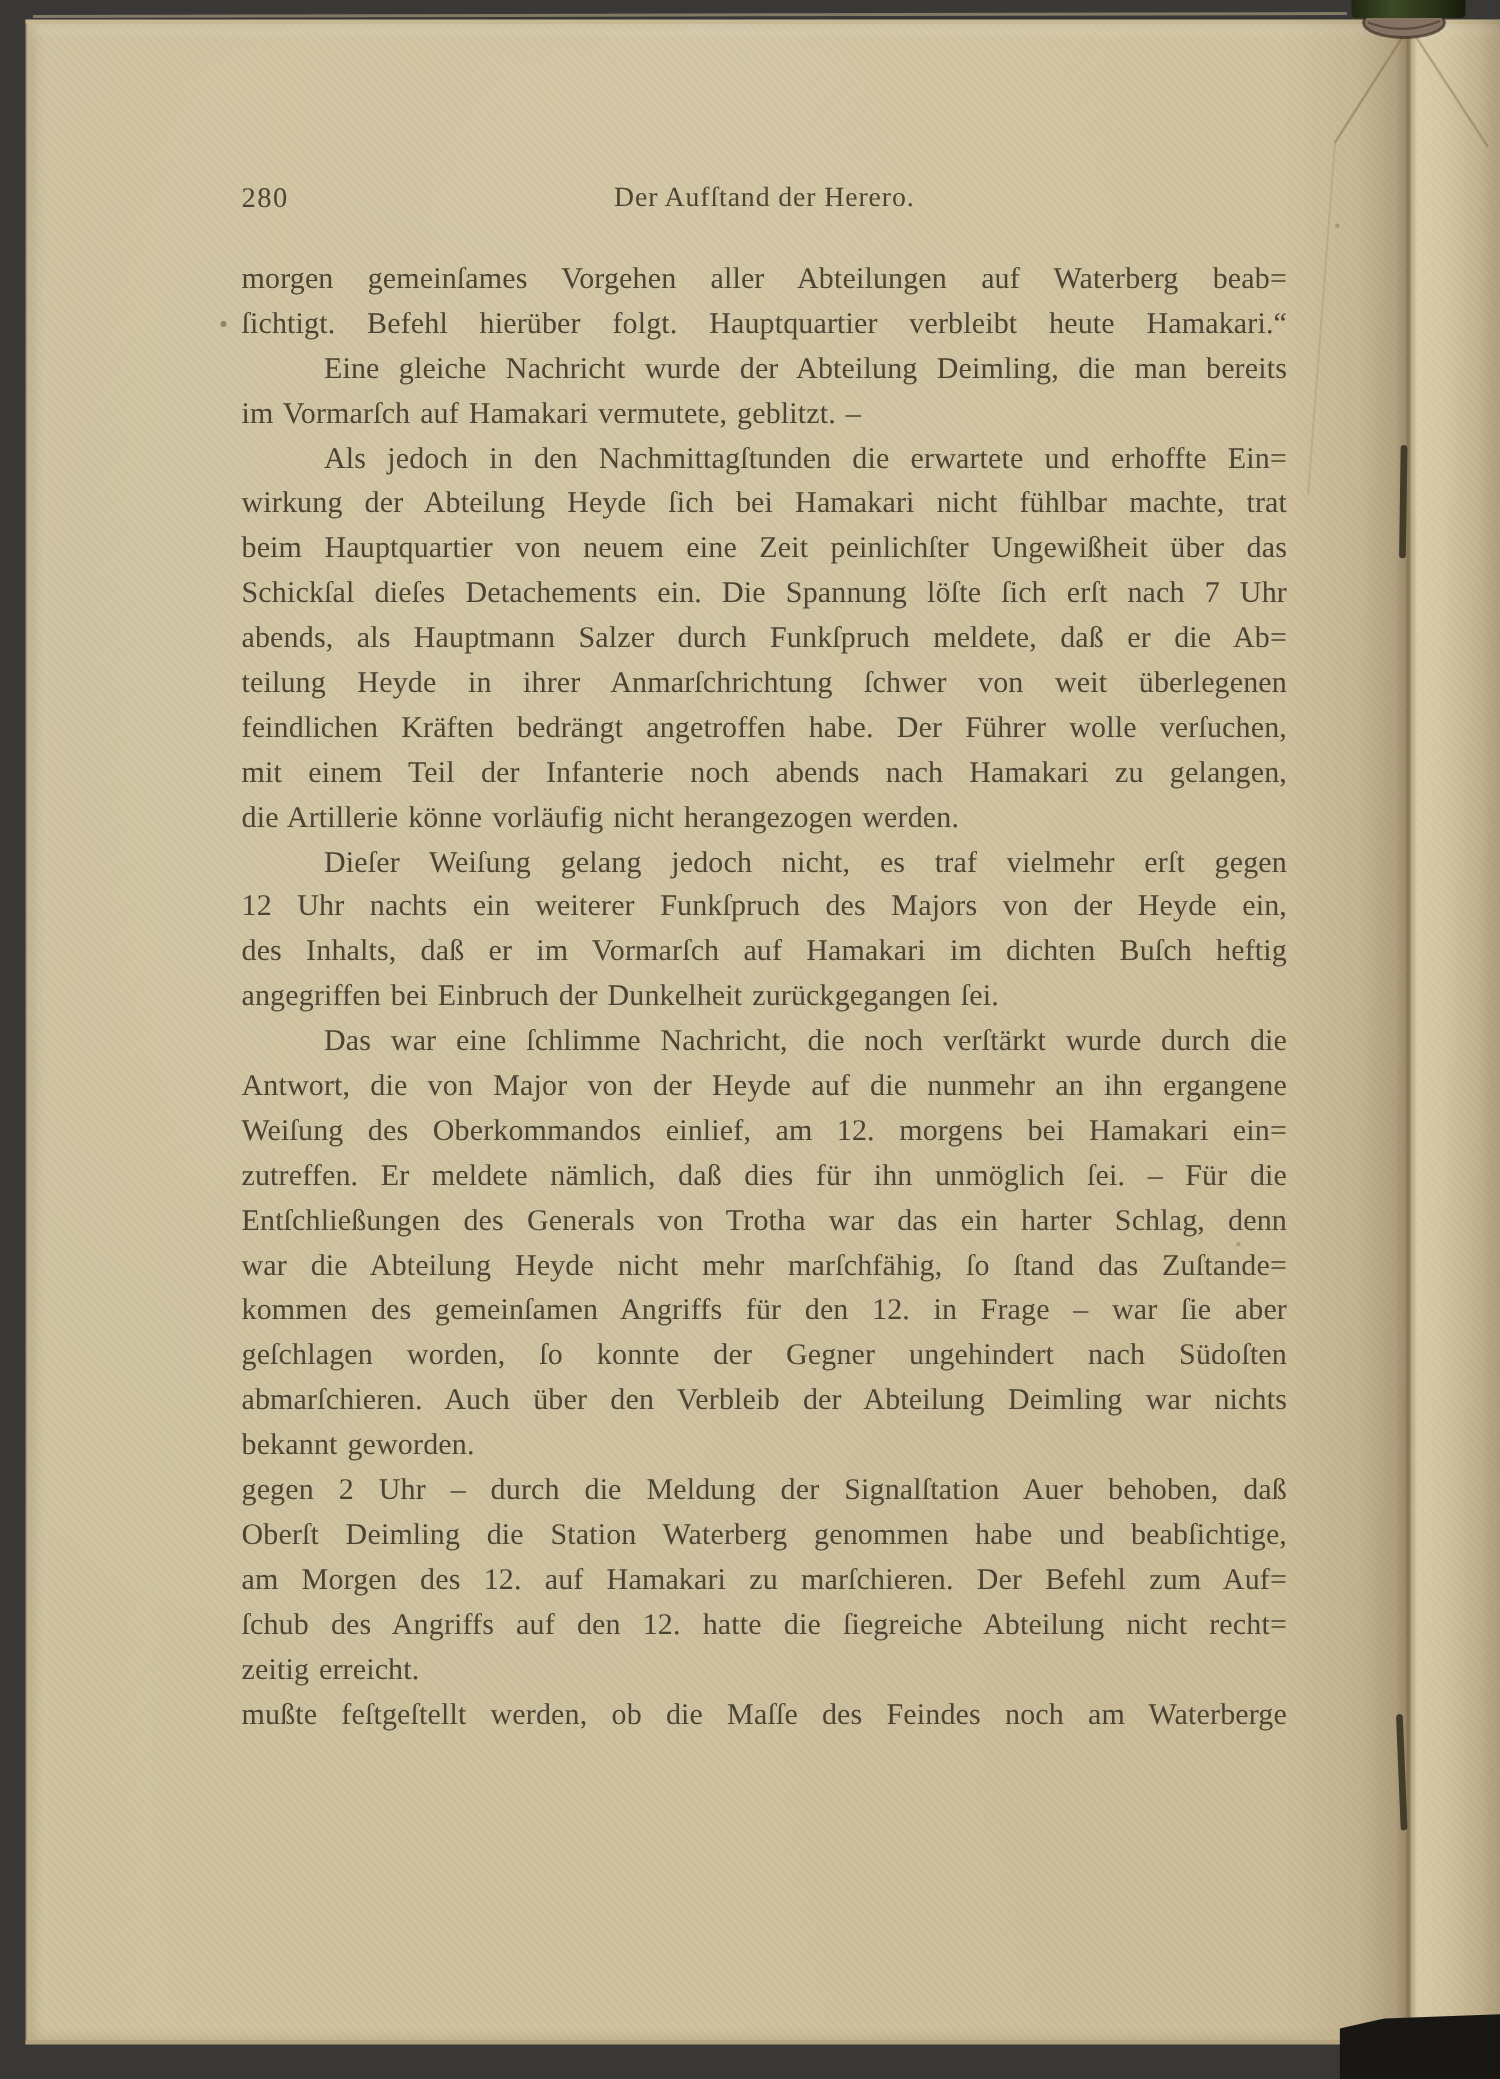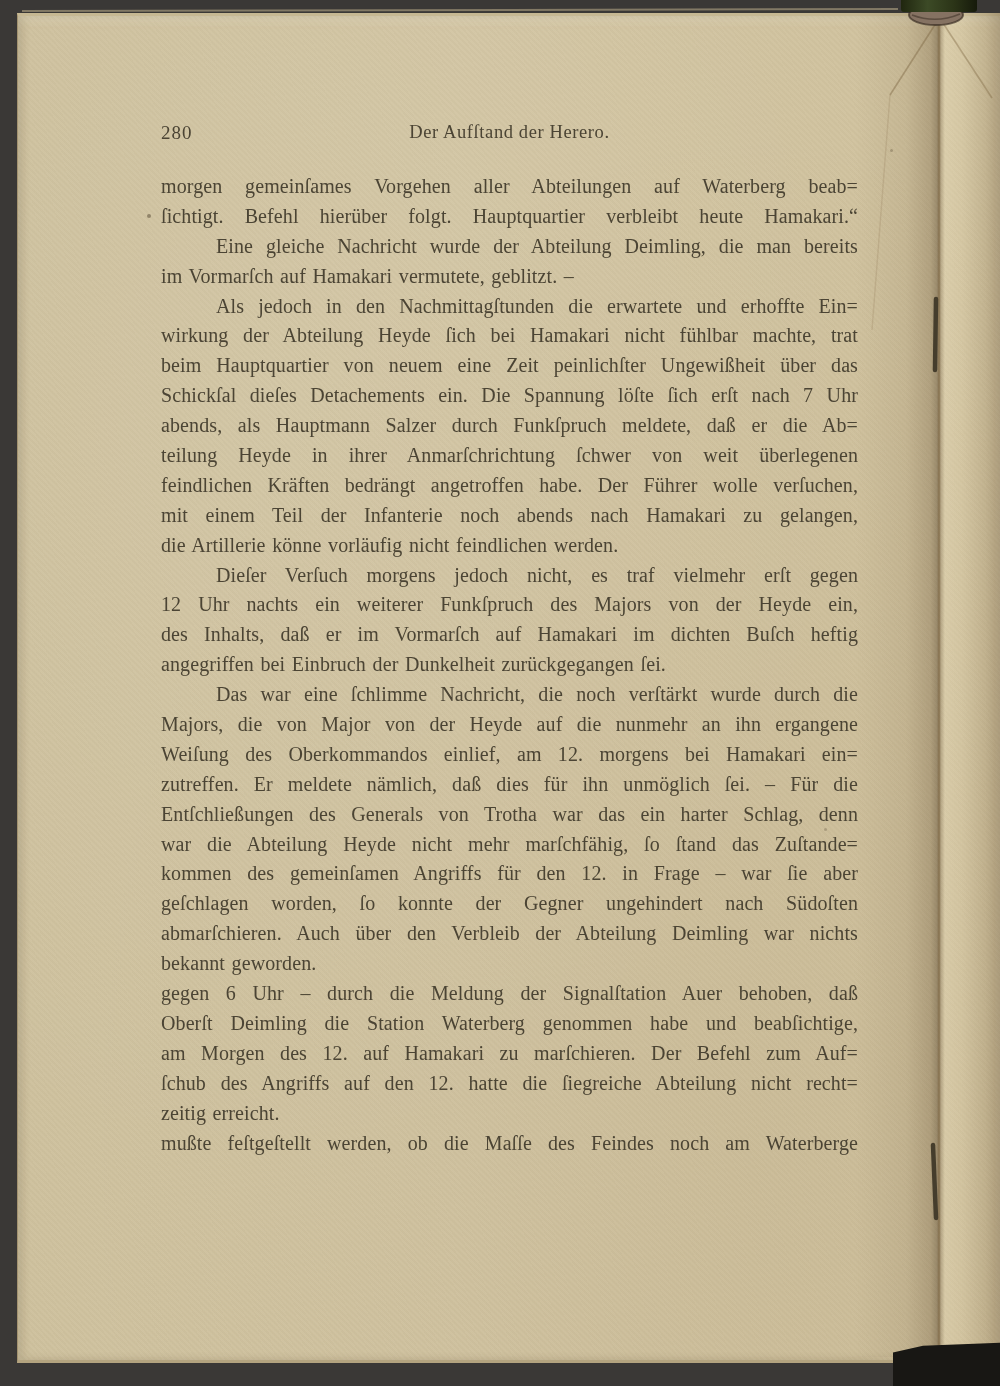--- a/index.html
+++ b/index.html
@@ -87,36 +87,36 @@
         <div class="line just indent">Eine gleiche Nachricht wurde der Abteilung Deimling, die man bereits</div>
         <div class="line noj">im Vormarſch auf Hamakari vermutete, geblitzt. –</div>
         <div class="line just indent">Als jedoch in den Nachmittagſtunden die erwartete und erhoffte Ein=</div>
         <div class="line just">wirkung der Abteilung Heyde ſich bei Hamakari nicht fühlbar machte, trat</div>
         <div class="line just">beim Hauptquartier von neuem eine Zeit peinlichſter Ungewißheit über das</div>
         <div class="line just">Schickſal dieſes Detachements ein. Die Spannung löſte ſich erſt nach 7 Uhr</div>
         <div class="line just">abends, als Hauptmann Salzer durch Funkſpruch meldete, daß er die Ab=</div>
         <div class="line just">teilung Heyde in ihrer Anmarſchrichtung ſchwer von weit überlegenen</div>
         <div class="line just">feindlichen Kräften bedrängt angetroffen habe. Der Führer wolle verſuchen,</div>
         <div class="line just">mit einem Teil der Infanterie noch abends nach Hamakari zu gelangen,</div>
-        <div class="line noj">die Artillerie könne vorläufig nicht feindlichen werden.</div>
-        <div class="line just indent">Dieſer Verſuch morgens jedoch nicht, es traf vielmehr erſt gegen</div>
+        <div class="line noj">die Artillerie könne vorläufig nicht herangezogen werden.</div>
+        <div class="line just indent">Dieſer Weiſung gelang jedoch nicht, es traf vielmehr erſt gegen</div>
         <div class="line just">12 Uhr nachts ein weiterer Funkſpruch des Majors von der Heyde ein,</div>
         <div class="line just">des Inhalts, daß er im Vormarſch auf Hamakari im dichten Buſch heftig</div>
         <div class="line noj">angegriffen bei Einbruch der Dunkelheit zurückgegangen ſei.</div>
         <div class="line just indent">Das war eine ſchlimme Nachricht, die noch verſtärkt wurde durch die</div>
-        <div class="line just">Majors, die von Major von der Heyde auf die nunmehr an ihn ergangene</div>
+        <div class="line just">Antwort, die von Major von der Heyde auf die nunmehr an ihn ergangene</div>
         <div class="line just">Weiſung des Oberkommandos einlief, am 12. morgens bei Hamakari ein=</div>
         <div class="line just">zutreffen. Er meldete nämlich, daß dies für ihn unmöglich ſei. – Für die</div>
         <div class="line just">Entſchließungen des Generals von Trotha war das ein harter Schlag, denn</div>
         <div class="line just">war die Abteilung Heyde nicht mehr marſchfähig, ſo ſtand das Zuſtande=</div>
         <div class="line just">kommen des gemeinſamen Angriffs für den 12. in Frage – war ſie aber</div>
         <div class="line just">geſchlagen worden, ſo konnte der Gegner ungehindert nach Südoſten</div>
         <div class="line just">abmarſchieren. Auch über den Verbleib der Abteilung Deimling war nichts</div>
         <div class="line noj">bekannt geworden.</div>
-        <div class="line just">gegen 6 Uhr – durch die Meldung der Signalſtation Auer behoben, daß</div>
+        <div class="line just">gegen 2 Uhr – durch die Meldung der Signalſtation Auer behoben, daß</div>
         <div class="line just">Oberſt Deimling die Station Waterberg genommen habe und beabſichtige,</div>
         <div class="line just">am Morgen des 12. auf Hamakari zu marſchieren. Der Befehl zum Auf=</div>
         <div class="line just">ſchub des Angriffs auf den 12. hatte die ſiegreiche Abteilung nicht recht=</div>
         <div class="line noj">zeitig erreicht.</div>
         <div class="line just">mußte feſtgeſtellt werden, ob die Maſſe des Feindes noch am Waterberge</div>
       </div>
     <span class="speck s1"></span>
     <span class="speck s2"></span>
     <span class="speck s3"></span>
   </div>

